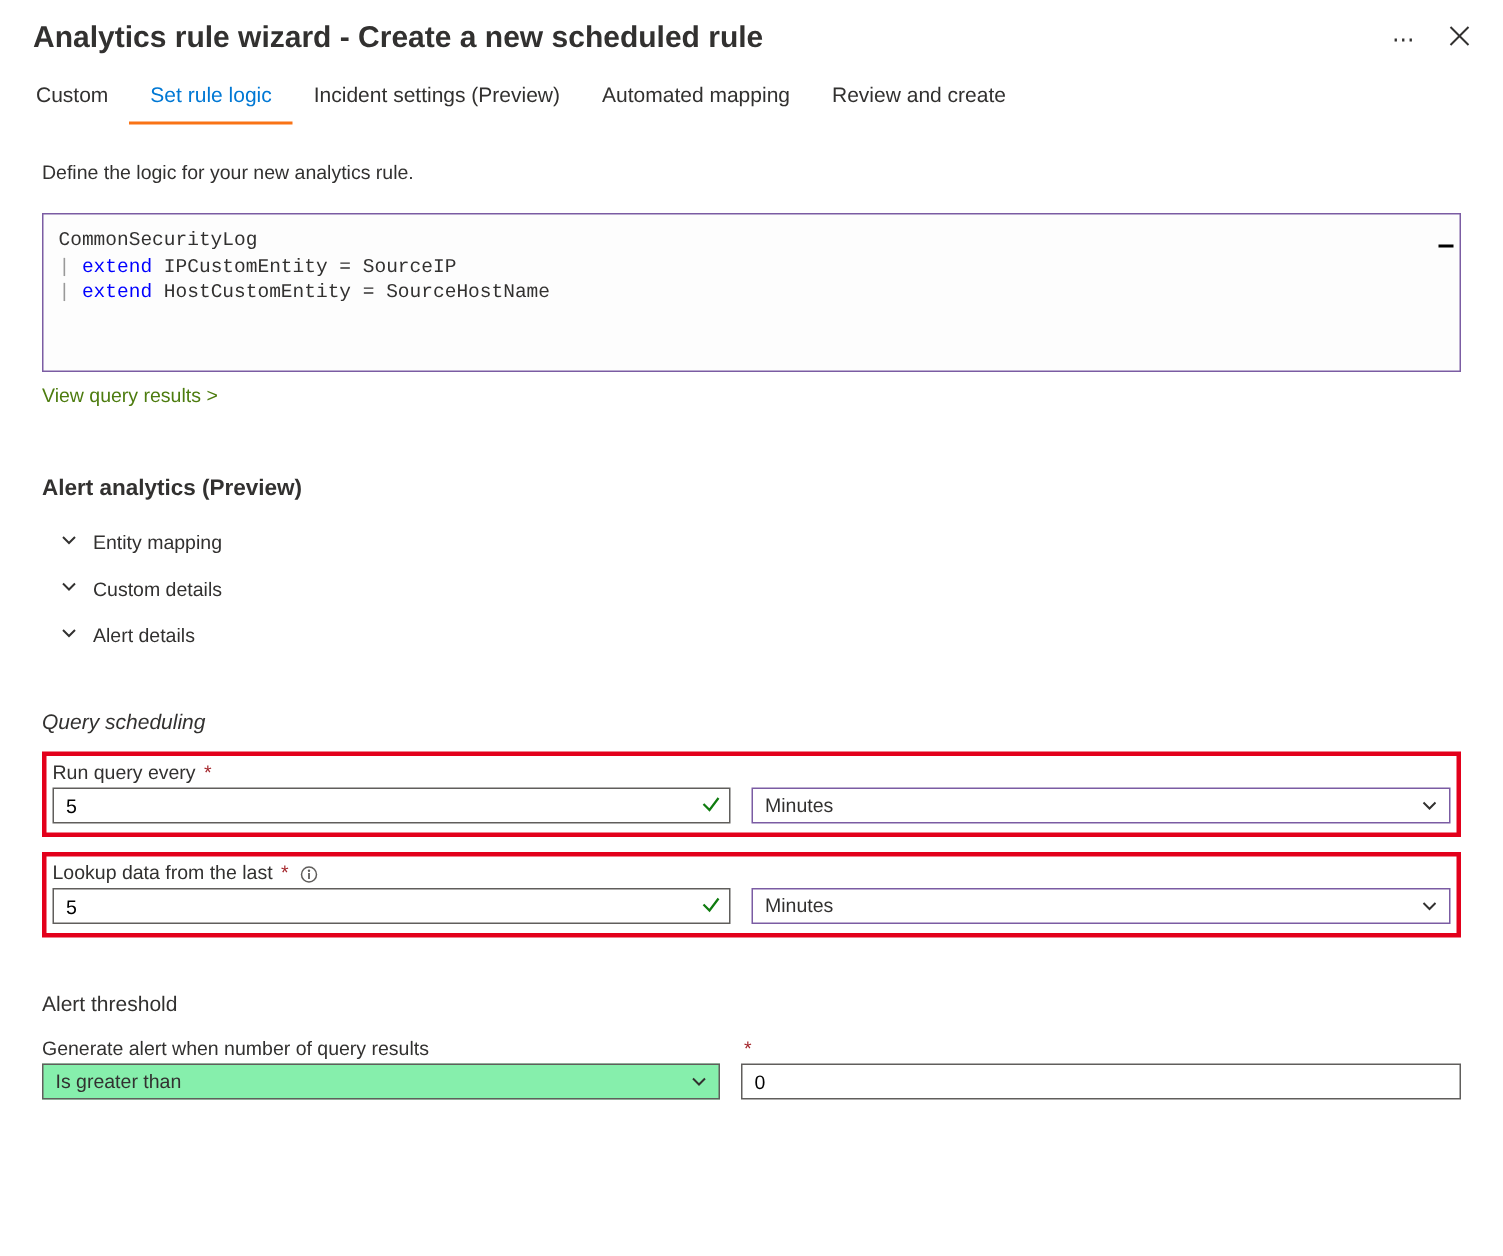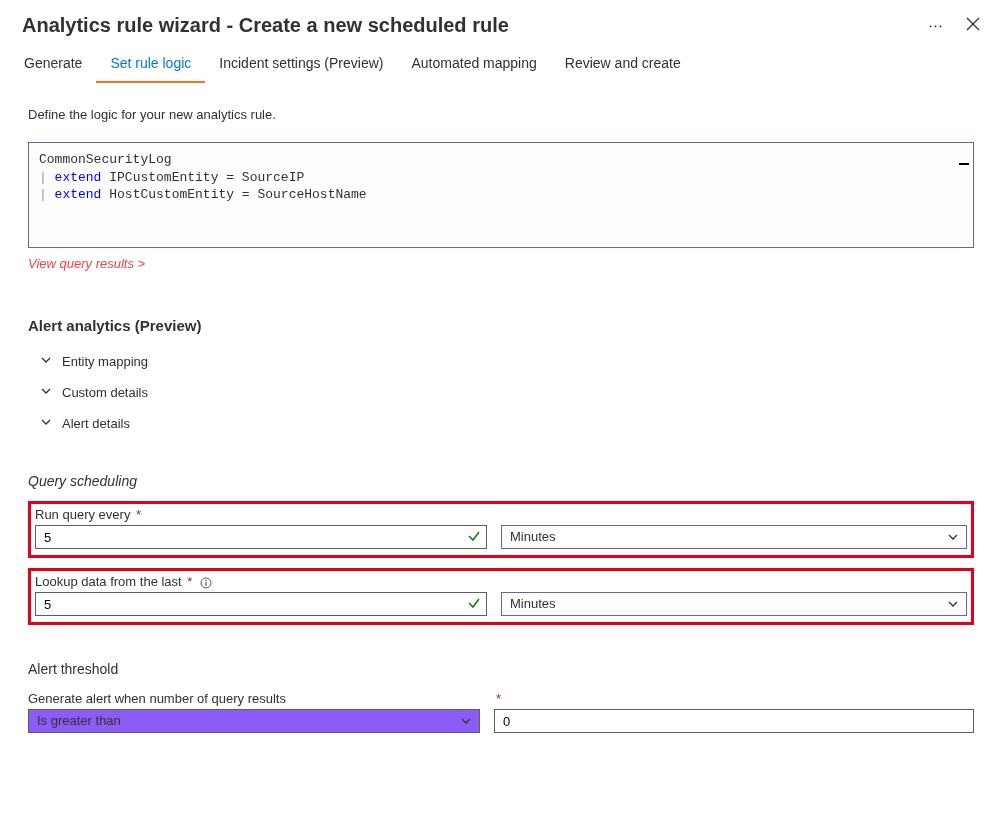--- a/index.html
+++ b/index.html
@@ -74,26 +74,25 @@
     min-height: 106px;
     position: relative;
     margin-top: 6px;
   }
   .code-editor .gutter-mark {
     position:absolute; right:4px; top:20px; width:10px; height:2px; background:#000;
   }
   .kw { color: #0000ff; }
   .pipe { color: #999; }
   .link {
-    color: #ef4444;
+    color: #4d7c0f;
     font-size: 13px;
     cursor: pointer;
     display: inline-block;
     margin-top: 8px;
-    font-style: italic;
   }
   .section-heading-med {
     font-size: 15px;
     font-weight: 700;
     margin-top: 46px;
     margin-bottom: 12px;
   }
   .accordion-list { padding-left: 12px; }
   .accordion-item {
     display:flex; align-items:flex-end; gap:10px;
@@ -170,21 +169,21 @@
     display:flex; gap:14px; align-items:flex-end;
   }
   .threshold-col { flex: 0 0 452px; }
   .threshold-col2 { flex:1;}
   .select-gray {
     width:100%;
     height:24px;
     border: 1px solid #605e5c;
     font-size: 13px;
     padding: 3px 26px 2px 8px;
-    background:#8b5cf6;
+    background:#86efac;
     position:relative;
     cursor:pointer;
   }
   .threshold-label { font-size:13px; margin-bottom:3px;}
   .threshold-input {
     width:100%;
     height:24px;
     border: 1px solid #605e5c;
     font-size: 13px;
     padding: 2px 8px;
@@ -201,21 +200,21 @@
     <span class="close-icon">
       <svg viewBox="0 0 14 14">
           <line x1="1" y1="1" x2="13" y2="13" stroke="#323130" stroke-width="1.3"></line>
           <line x1="13" y1="1" x2="1" y2="13" stroke="#323130" stroke-width="1.3"></line>
         </svg>
     </span>
   </div>
 </div>
 
 <div class="tabs">
-  <div class="tab">Generate</div>
+  <div class="tab">Custom</div>
   <div class="tab active">Set rule logic</div>
   <div class="tab">Incident settings (Preview)</div>
   <div class="tab">Automated mapping</div>
   <div class="tab">Review and create</div>
 </div>
 
 <div class="body">
 
   <div class="description">Define the logic for your new analytics rule.</div>
 

